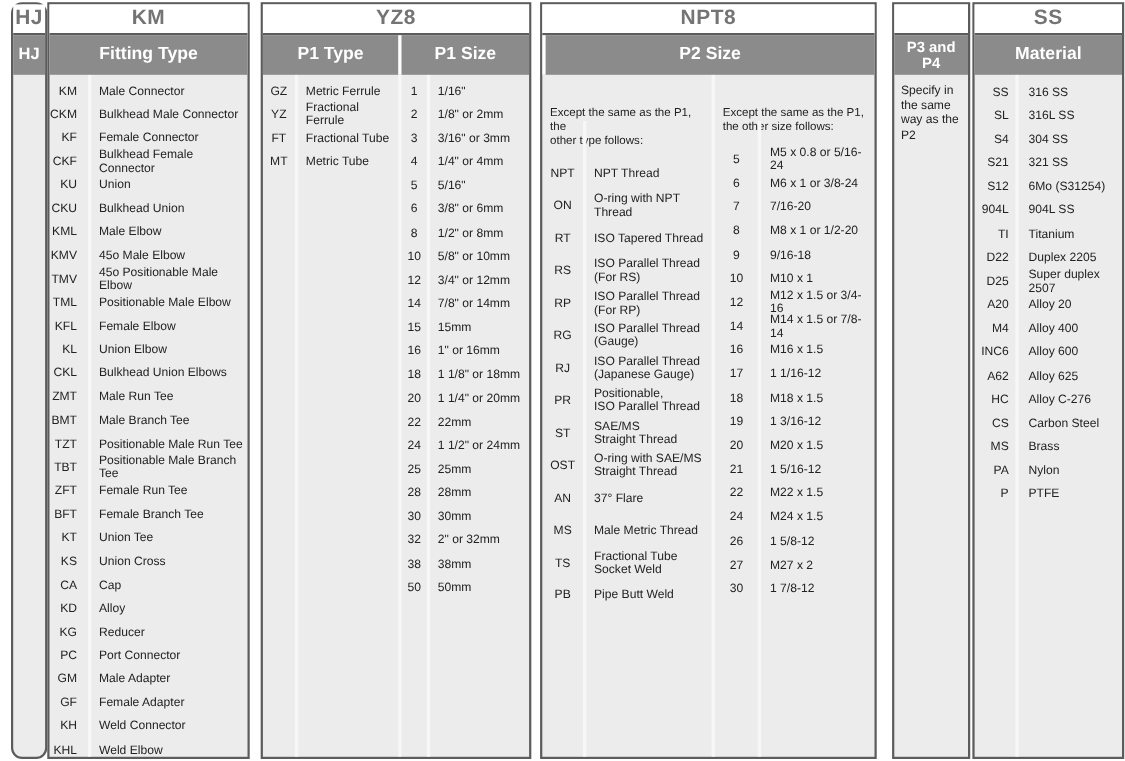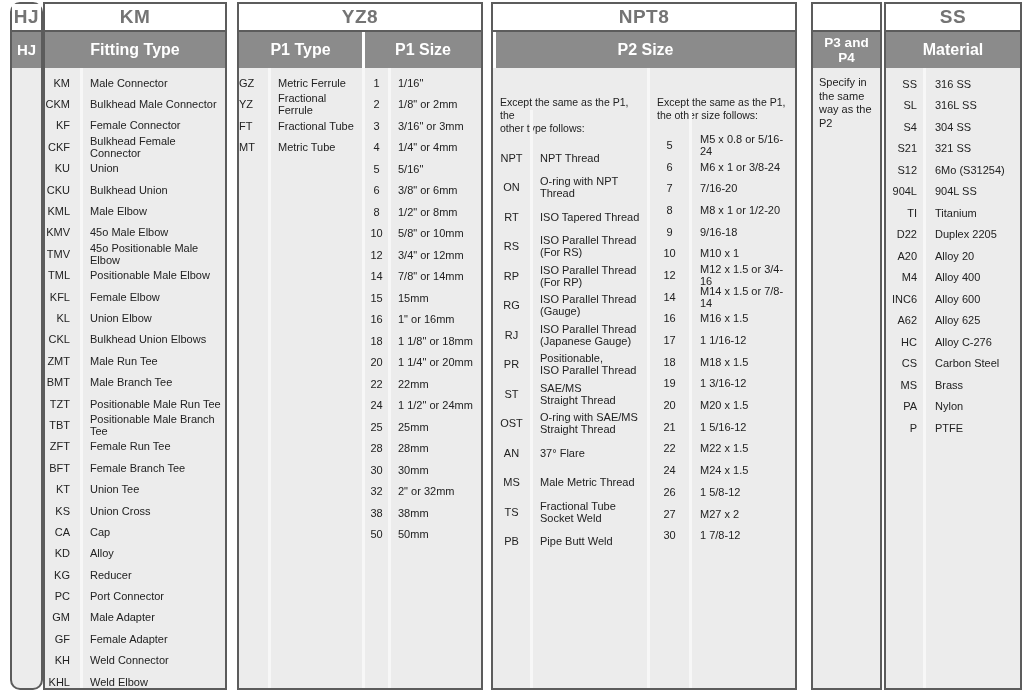--- a/index.html
+++ b/index.html
@@ -37,21 +37,21 @@
   .desc{white-space:pre-line;line-height:12px;}
   
   .km-list{padding-top:4px;}
   .km-list .row{height:21.4px;}
   .km-list .code{width:35px;text-align:right;padding-right:10px;}
   .km-list .desc{padding-left:10px;}
   .vl-km{left:35px;}
   
   .yz-type{padding-top:4px;}
   .yz-type .row{height:21.5px;}
-  .yz-type .code{width:29px;text-align:left;}
+  .yz-type .code{width:29px;text-align:center;}
   .yz-type .desc{padding-left:10px;}
   .vl-yzt{left:29px;}
   .yz-size{padding-top:4px;}
   .yz-size .row{height:21.5px;}
   .yz-size .code{width:23px;text-align:center;}
   .yz-size .desc{padding-left:10px;}
   .vl-yzs{left:23px;}
   
   .intro{padding:8px 2px 0 7px;font-size:10.5px;line-height:13px;white-space:pre-line;margin-top:20px;}
   .np-type .rows{margin-top:8px;}
@@ -552,20 +552,24 @@
           </div>
           <div class="row">
             <div class="code">TI</div>
             <div class="desc">Titanium</div>
           </div>
           <div class="row">
             <div class="code">D22</div>
             <div class="desc">Duplex 2205</div>
           </div>
           <div class="row">
+            <div class="code">D25</div>
+            <div class="desc">Super duplex 2507</div>
+          </div>
+          <div class="row">
             <div class="code">A20</div>
             <div class="desc">Alloy 20</div>
           </div>
           <div class="row">
             <div class="code">M4</div>
             <div class="desc">Alloy 400</div>
           </div>
           <div class="row">
             <div class="code">INC6</div>
             <div class="desc">Alloy 600</div>

